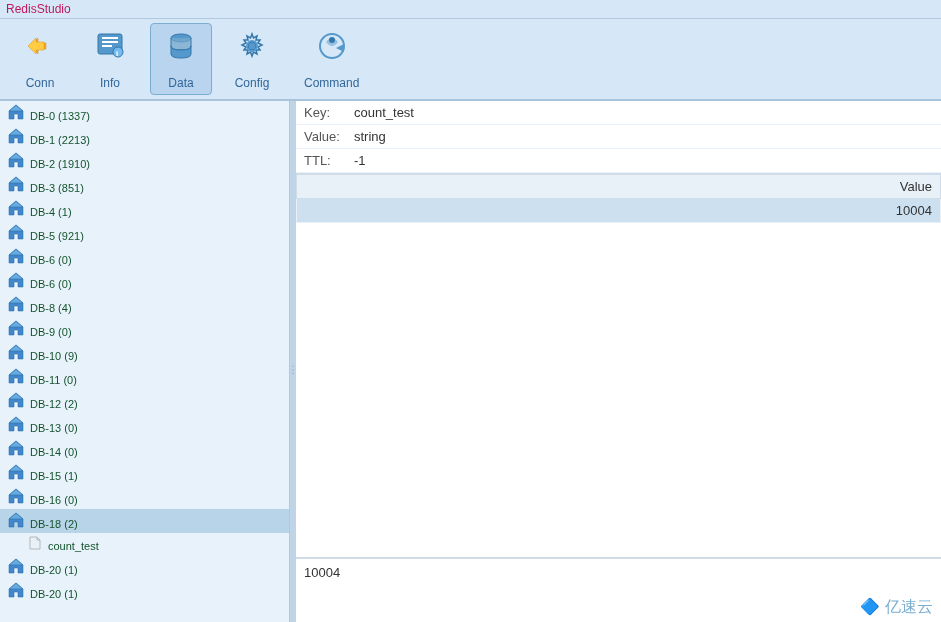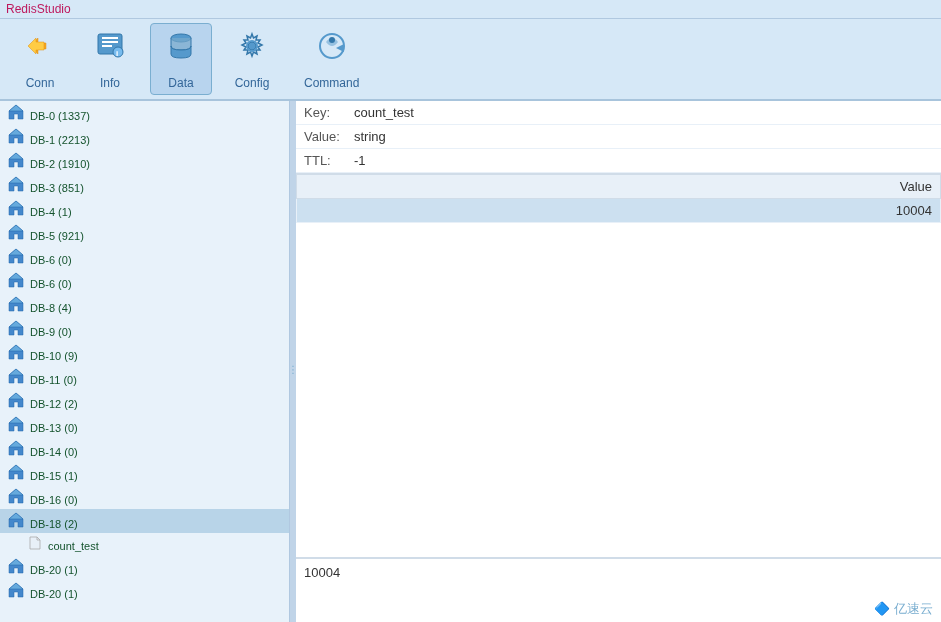--- a/index.html
+++ b/index.html
@@ -193,21 +193,21 @@
     .sidebar::-webkit-scrollbar-thumb {
       background: #a0bcd0;
       border-radius: 4px;
     }
 
     
     .footer {
       position: absolute;
       bottom: 4px;
       right: 8px;
-      font-size: 13px;
+      font-size: 16px;
       color: #7aaed0;
       display: flex;
       align-items: center;
       gap: 3px;
     }
 
     
     svg {
       fill: currentColor;
     }

